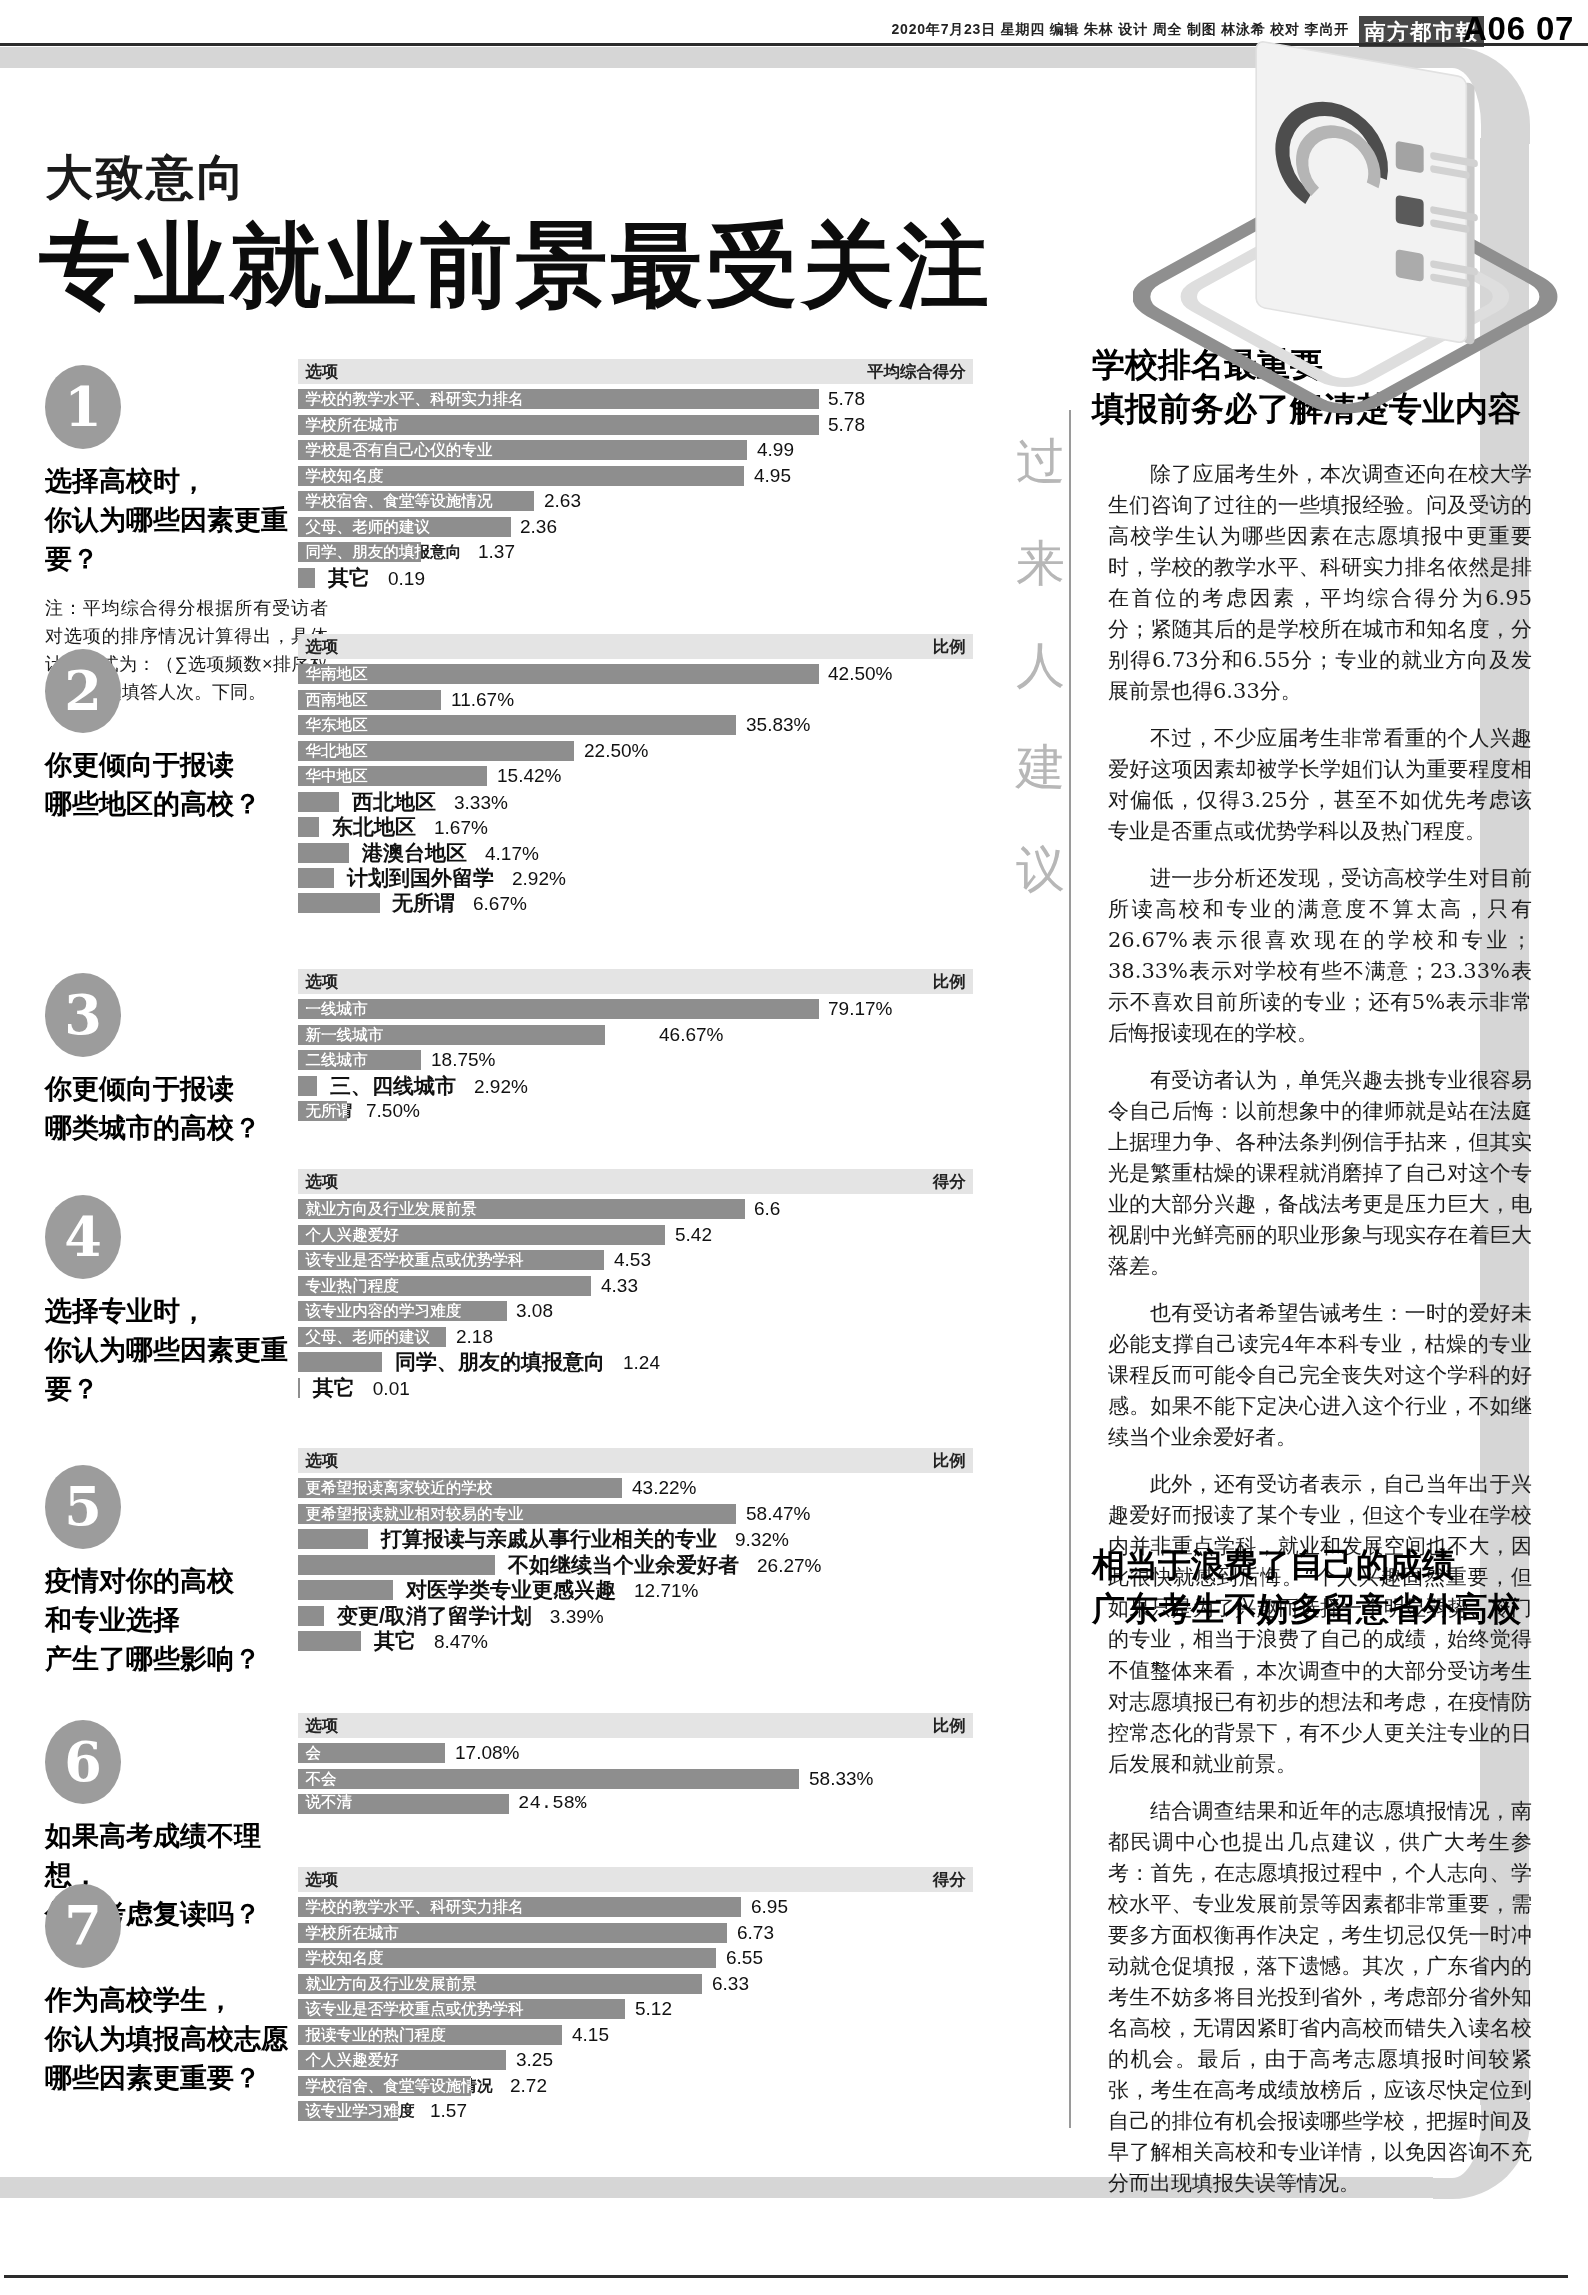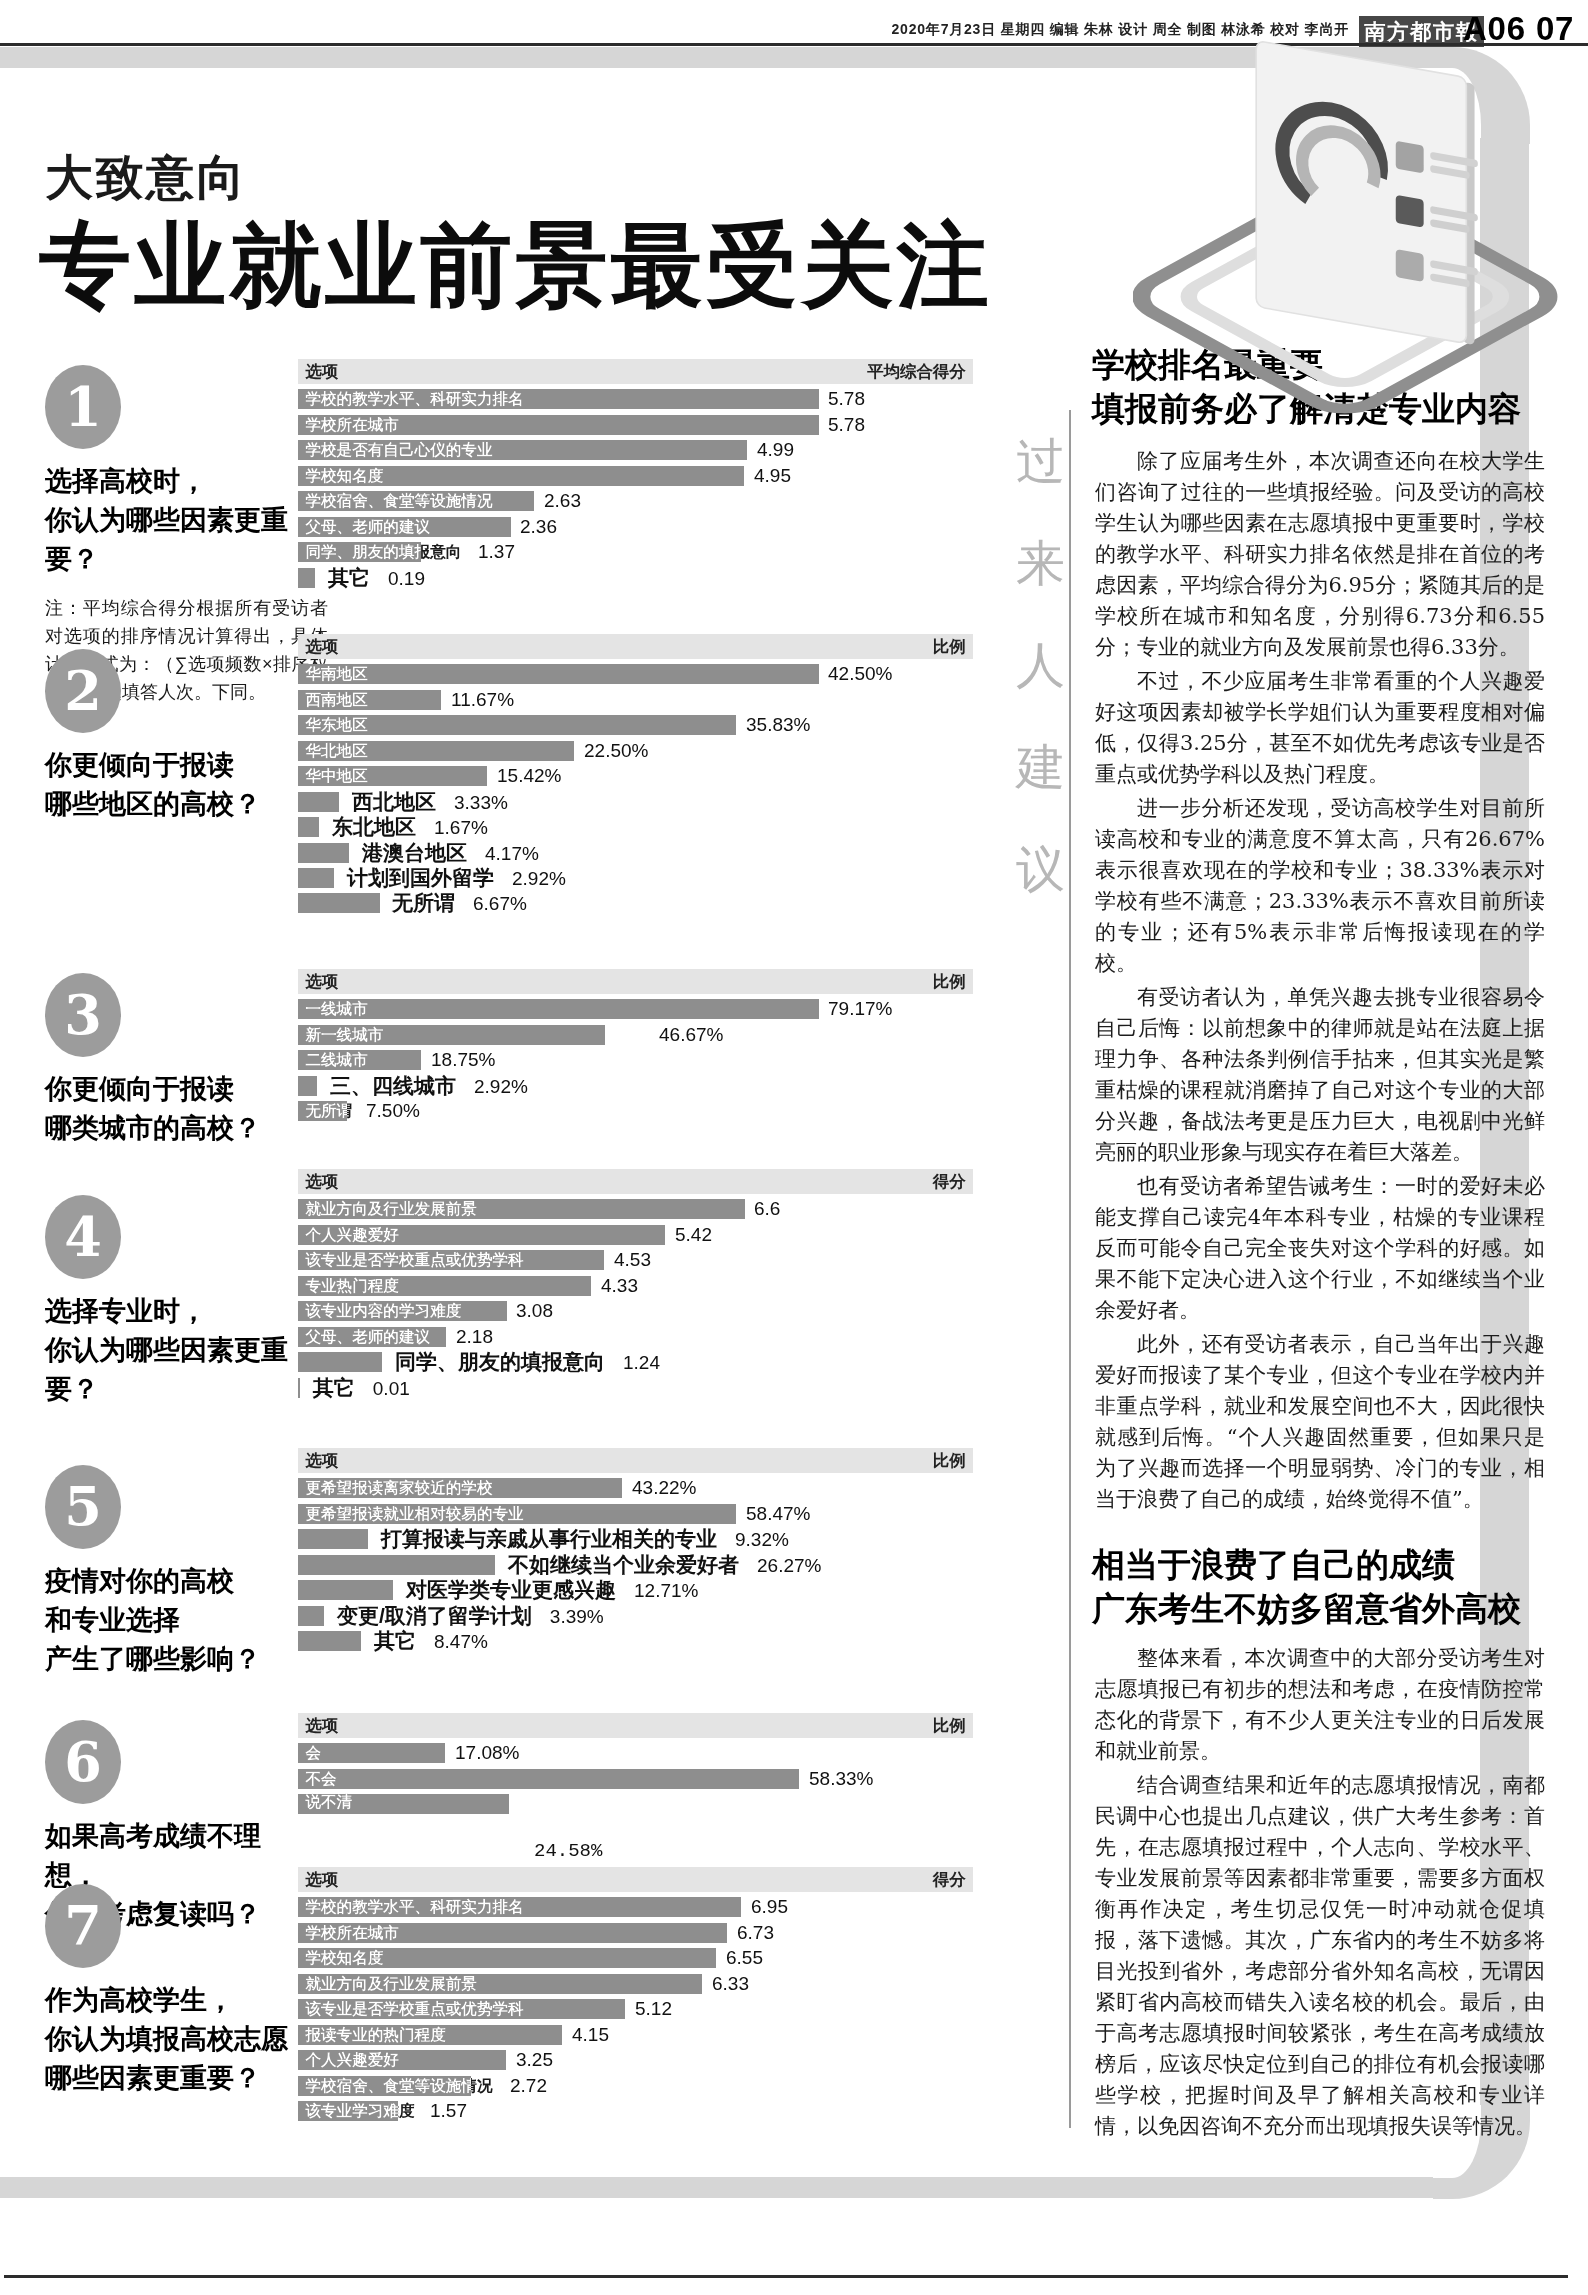--- a/index.html
+++ b/index.html
@@ -55,21 +55,21 @@
   .v-label{position:absolute;left:1015px;top:410px;width:51px;color:#b7b7b7;font-size:49px;
            font-weight:300;line-height:102px;text-align:center;}
   .v-rule{position:absolute;left:1069px;top:410px;width:1.6px;height:1718px;background:#9a9a9a;}
   .advice-h{position:absolute;left:1092px;width:460px;font-size:33px;line-height:44px;font-weight:800;color:#000;}
   .advice-h1{top:343px;}
   .advice-h2{top:1543px;}
   .advice-body{position:absolute;left:1092px;width:456px;font-family:"DejaVu Serif",serif;
                font-size:21px;line-height:31px;color:#1c1c1c;text-align:justify;}
   .advice-b1{top:443px;}
   .advice-b2{top:1640px;}
-  .advice-body p{margin:3px;text-indent:2em;}
+  .advice-body p{margin:16px;text-indent:2em;}
   
   .illu{position:absolute;left:1133px;top:34px;z-index:5;}
 </style>
 </head>
 <body>
 
 <div class="page">
 
   <div class="hdr-meta">2020年7月23日 星期四  编辑 朱林  设计 周全  制图 林泳希  校对 李尚开</div>
   <div class="brand-box">南方都市報</div>
@@ -477,21 +477,21 @@
           <span>不会</span>
         </div>
         <div class="val" style="left: 511px;">58.33%</div>
       </div>
       <div class="crow" style="top: 81px; font-family: Liberation Mono, monospace;">
         <div class="bar" style="width: 211px;"></div>
         <div class="lbl-under">说不清</div>
         <div class="lbl-clip" style="width: 211px;">
           <span>说不清</span>
         </div>
-        <div class="val" style="left: 236px; margin-top: 48px;">24.58%</div>
+        <div class="val" style="left: 220px;">24.58%</div>
       </div>
     </div>
   <div class="chart" style="top:1867px">
       <div class="chead">
         <span class="h-opt">选项</span>
         <span class="h-val">得分</span>
       </div>
       <div class="crow" style="top: 30px;">
         <div class="bar" style="width: 443px;"></div>
         <div class="lbl-under">学校的教学水平、科研实力排名</div>

